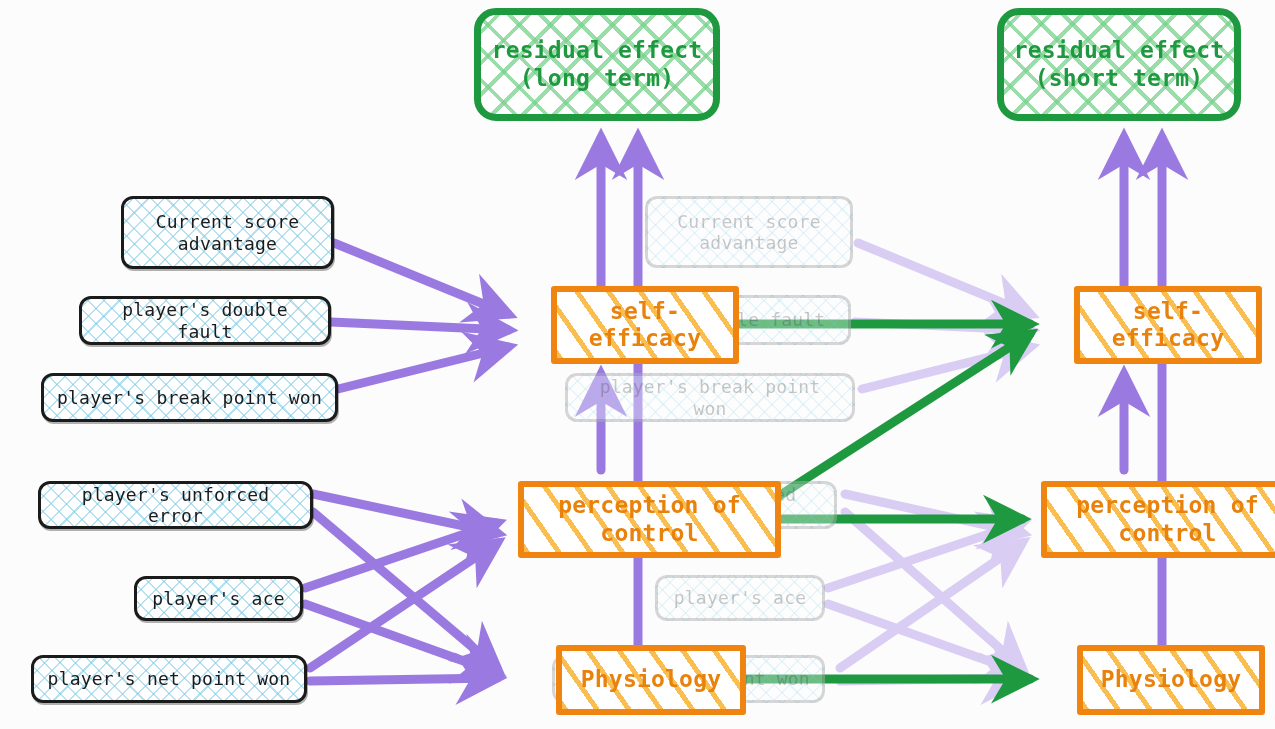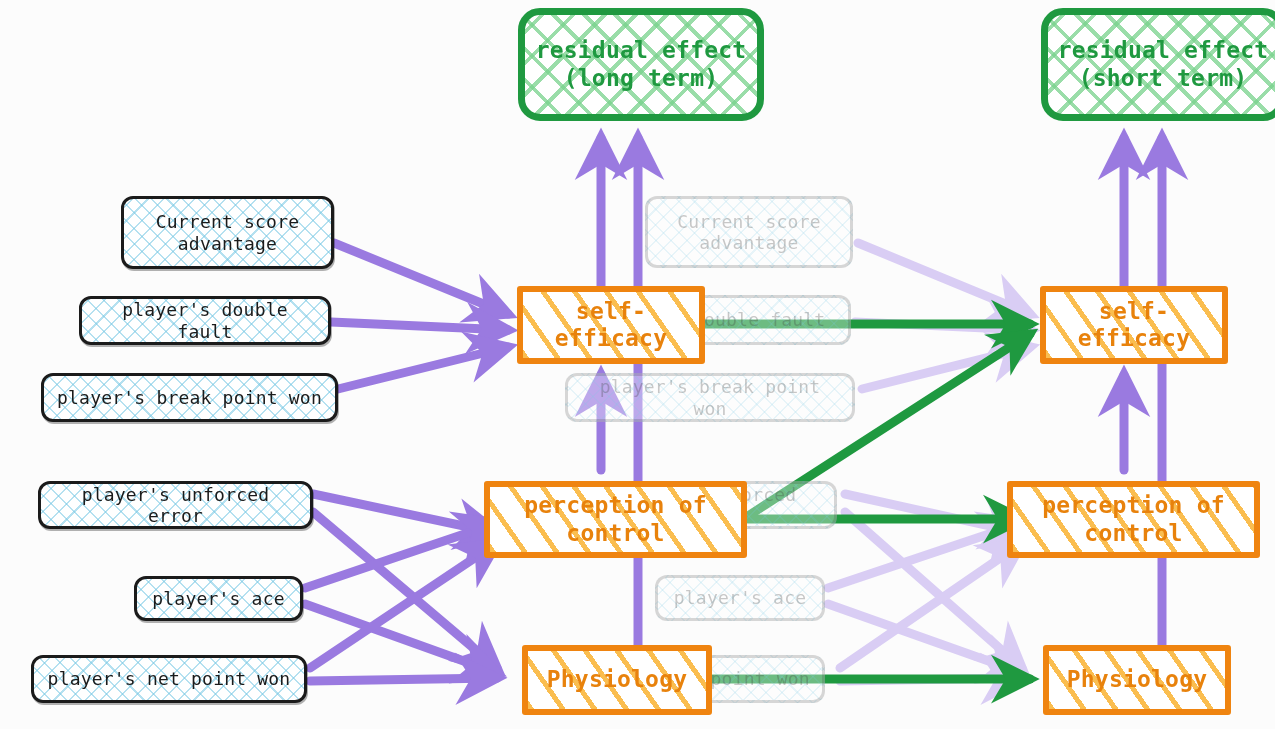--- a/index.html
+++ b/index.html
@@ -47,35 +47,35 @@
   
   .orbox{
     border:6px solid #ef8410;
     border-radius:3px;
     background:
       repeating-linear-gradient(55deg, rgba(250,186,70,.95) 0 5px, rgba(255,255,255,0) 5px 26px),
       #ffffff;
     color:#e8820c;
     font-size:23px;
     font-weight:bold;
+    margin-left:34px;
   }
   .orbox .lbl{padding:0 6px;}
 
   
   .grbox{
     border:7px solid #1f9940;
     border-radius:22px;
     background:
       repeating-linear-gradient(45deg, rgba(120,210,140,.75) 0 4px, transparent 4px 22px),
       repeating-linear-gradient(-45deg, rgba(120,210,140,.75) 0 4px, transparent 4px 22px),
       #ffffff;
     color:#1f9940;
     font-size:23px;
     font-weight:bold;
-    margin-left:44px;
   }
   .grbox .lbl{padding:0 8px;}
 </style>
 </head>
 <body>
 
 <div id="stage">
 
   <svg id="wires" viewBox="0 0 1275 729" xmlns="http://www.w3.org/2000/svg">
     <defs>

